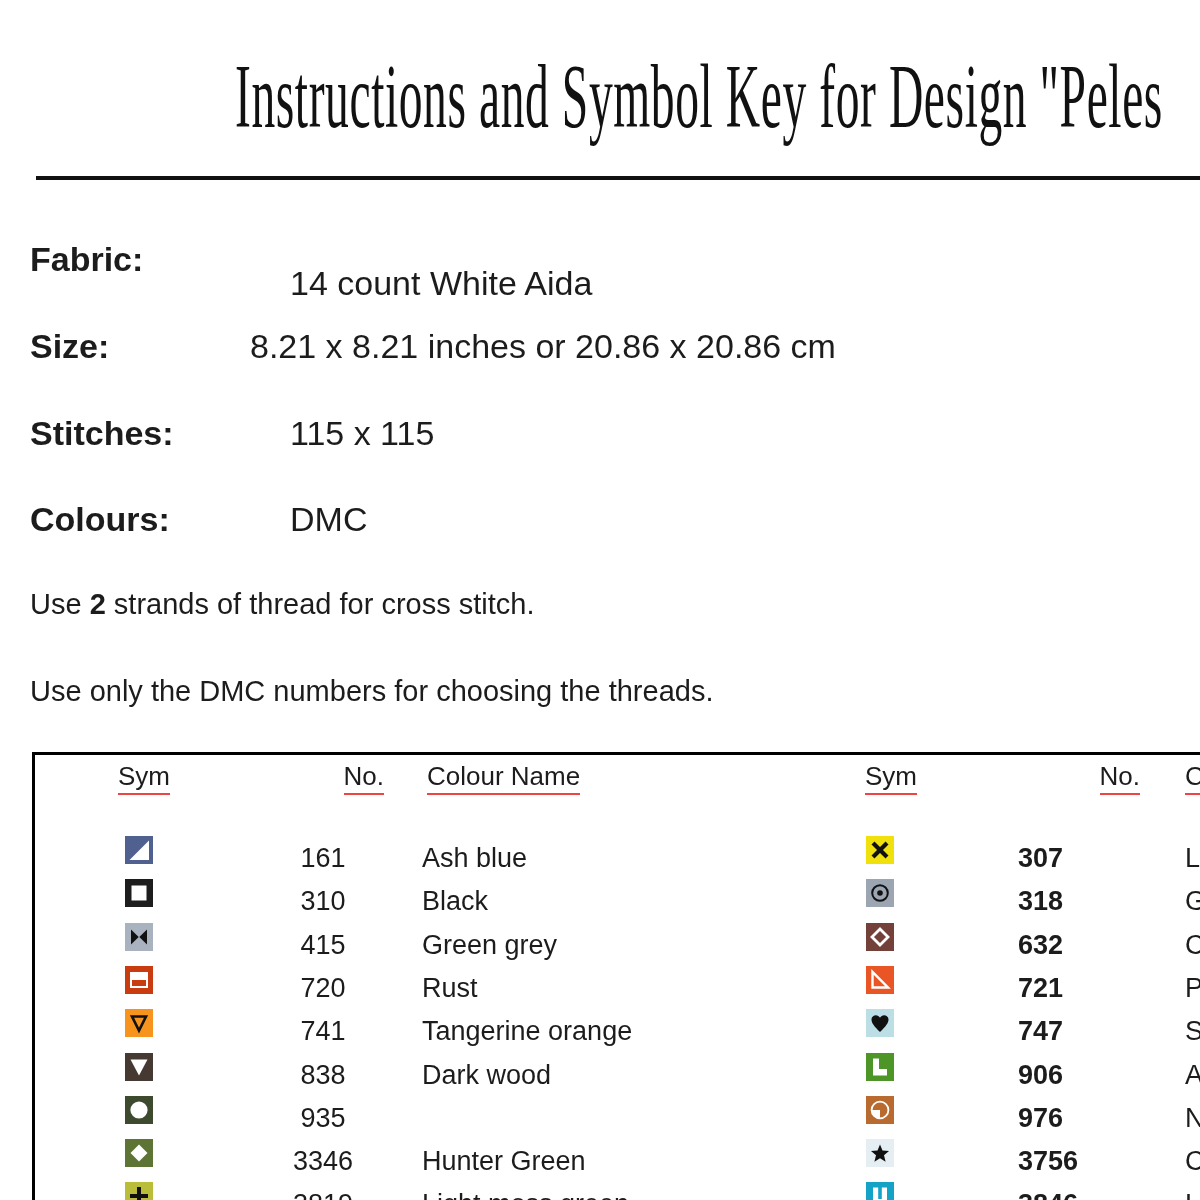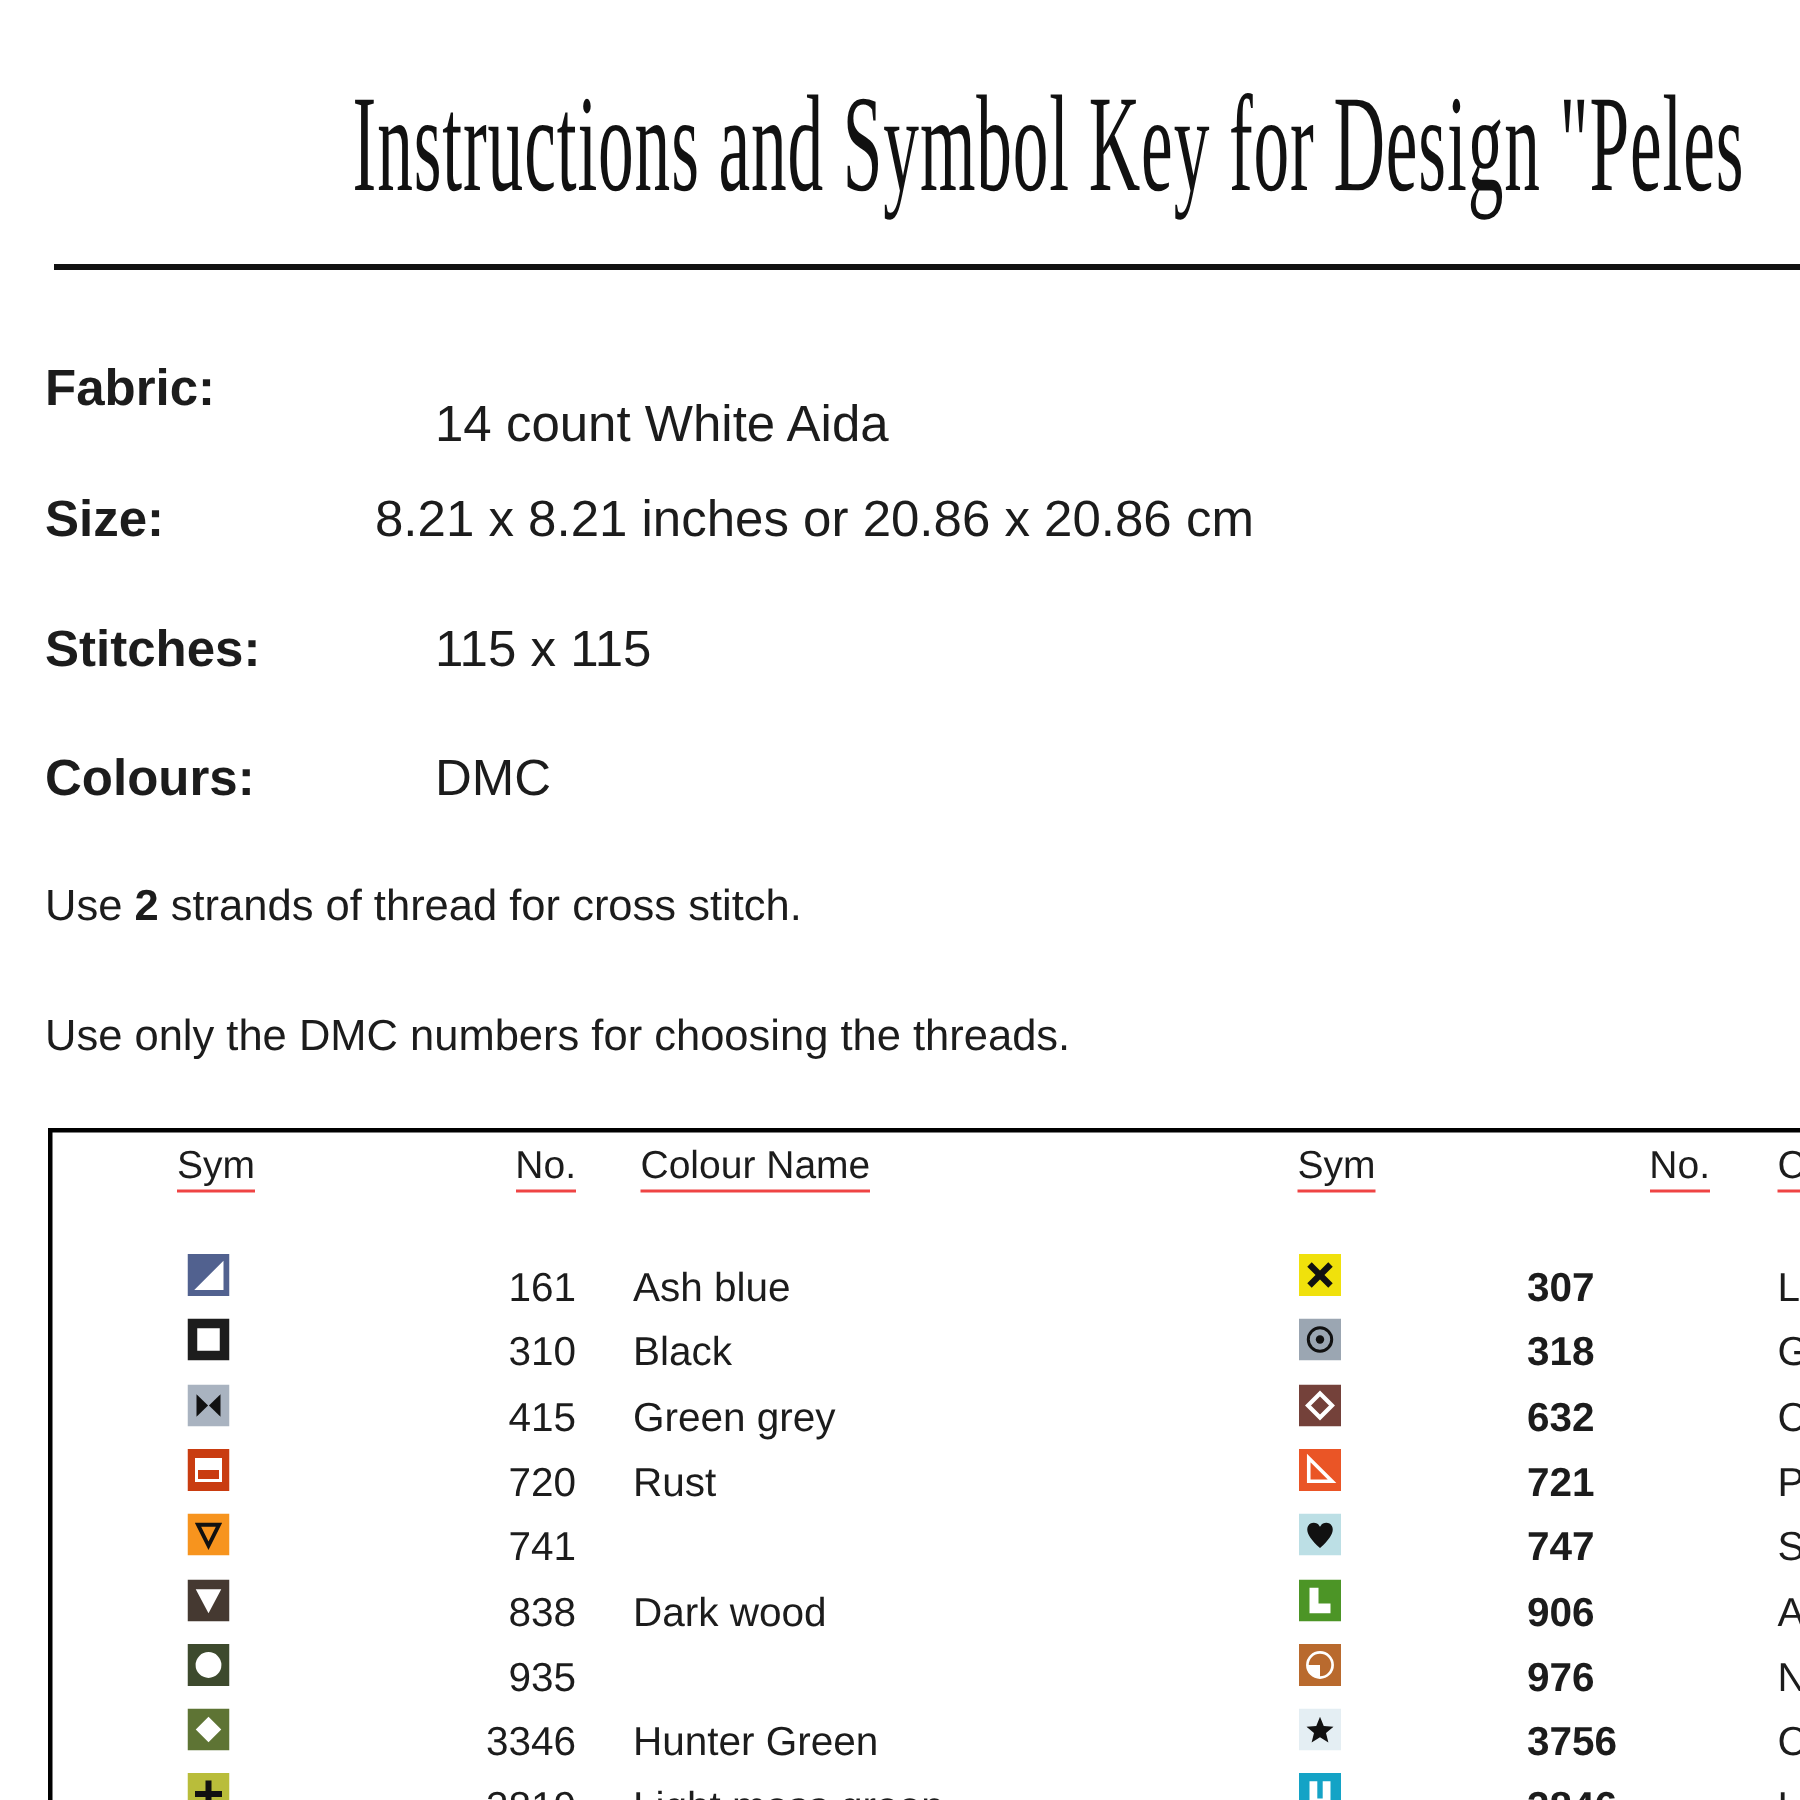--- a/index.html
+++ b/index.html
@@ -42,21 +42,21 @@
   .h-sym-r{left:821px;width:70px;text-align:center;}
   .h-no-r{left:983px;width:122px;text-align:right;}
   .h-name-r{left:1150px;}
   .key-row{position:absolute;left:0;width:100%;height:30px;}
   .cell{position:absolute;font-size:27px;white-space:nowrap;color:#1c1c1c;}
   .cell.sym{width:28px;height:28px;top:0;}
   .cell.sym svg{display:block;}
   .cell.no{top:7px;}
   .cell.name{top:7px;}
   .left-col .sym{left:90px;}
-  .left-col .no{left:227px;width:122px;text-align:right;}
+  .left-col .no{left:227px;width:122px;text-align:center;}
   .left-col .name{left:387px;}
   .right-col .sym{left:831px;}
   .right-col .no{left:983px;width:122px;text-align:left;font-weight:bold;}
   .right-col .name{left:1150px;}
 </style>
 </head>
 <body>
 
 <h1 class="page-title">Instructions and Symbol Key for Design "Peles</h1>
 <div class="rule"></div>
@@ -132,20 +132,21 @@
         <span class="cell name">Rust</span>
       </div>
       <div class="key-row left-col" style="top: 254.2px;">
         <span class="cell sym">
           <svg width="28" height="28" viewBox="0 0 28 28">
             <rect width="28" height="28" fill="#f7941e"></rect>
             <polygon points="7,7.5 21,7.5 14,21.5" fill="none" stroke="#111111" stroke-width="2.6"></polygon>
           </svg>
         </span>
         <span class="cell no">741</span>
+        <span class="cell name">Tangerine orange</span>
       </div>
       <div class="key-row left-col" style="top: 297.5px;">
         <span class="cell sym">
           <svg width="28" height="28" viewBox="0 0 28 28">
             <rect width="28" height="28" fill="#453931"></rect>
             <polygon points="5.5,6.5 22.5,6.5 14,22.5" fill="#ffffff"></polygon>
           </svg>
         </span>
         <span class="cell no">838</span>
         <span class="cell name">Dark wood</span>

